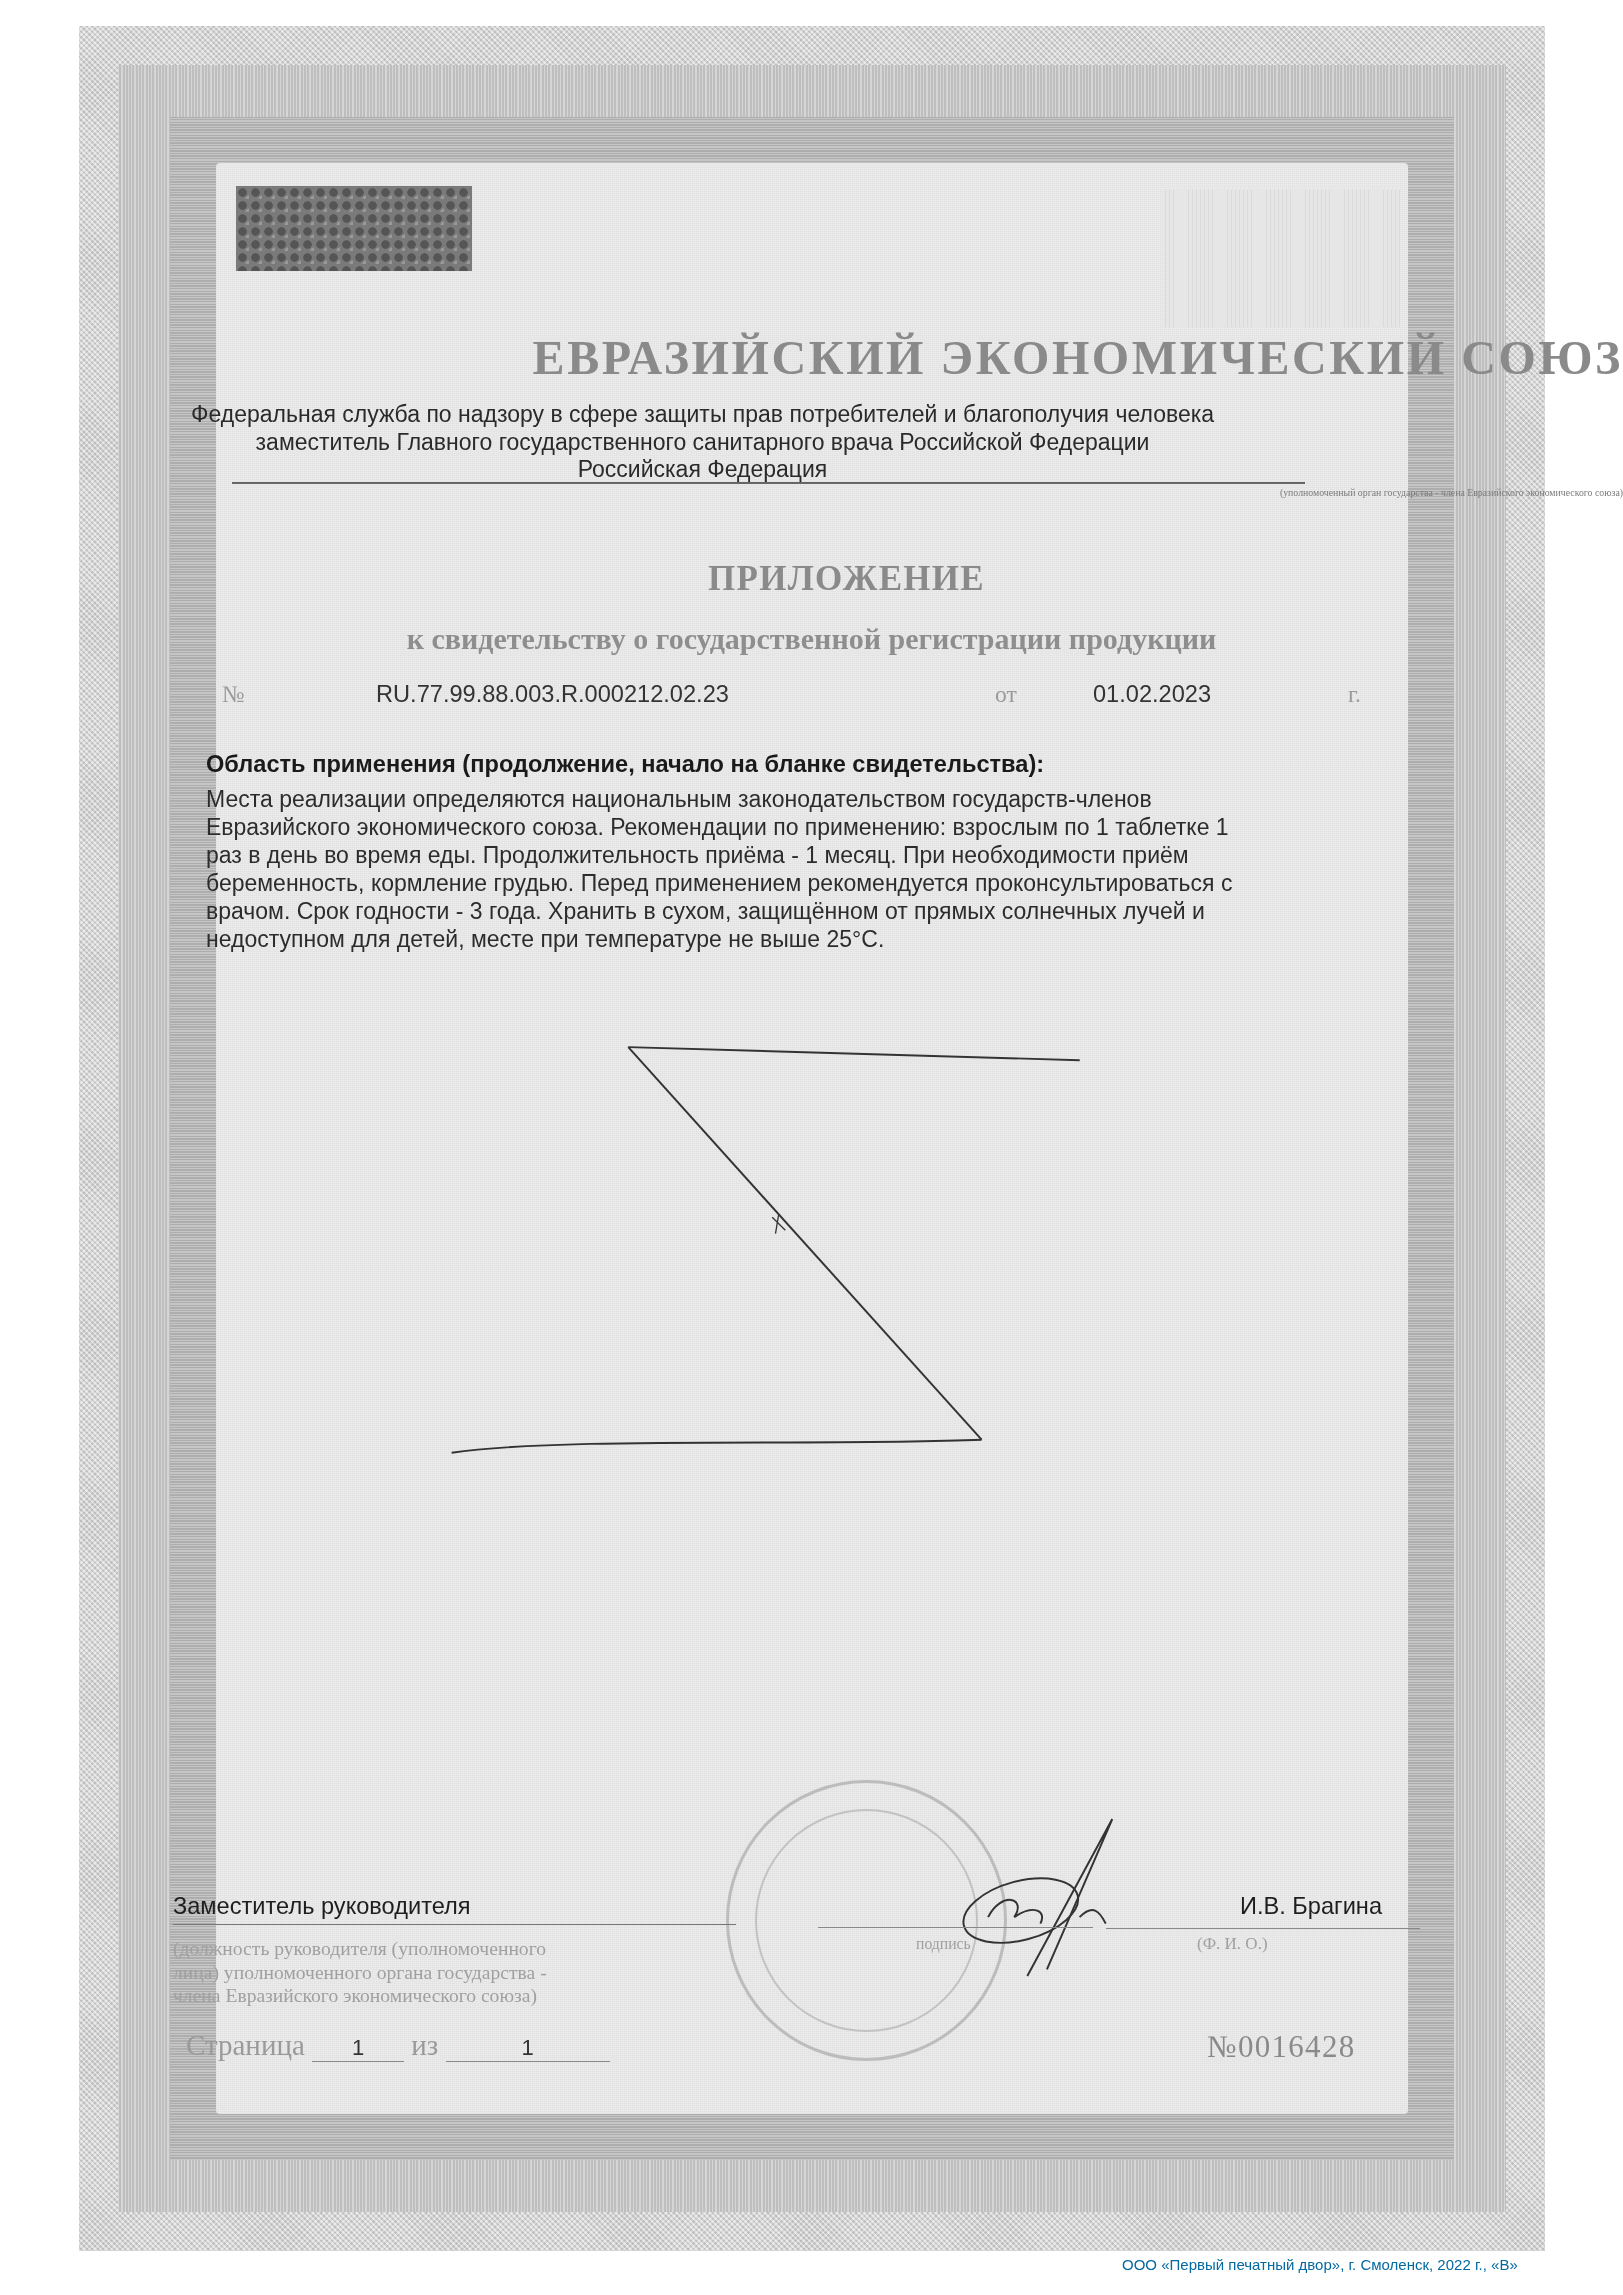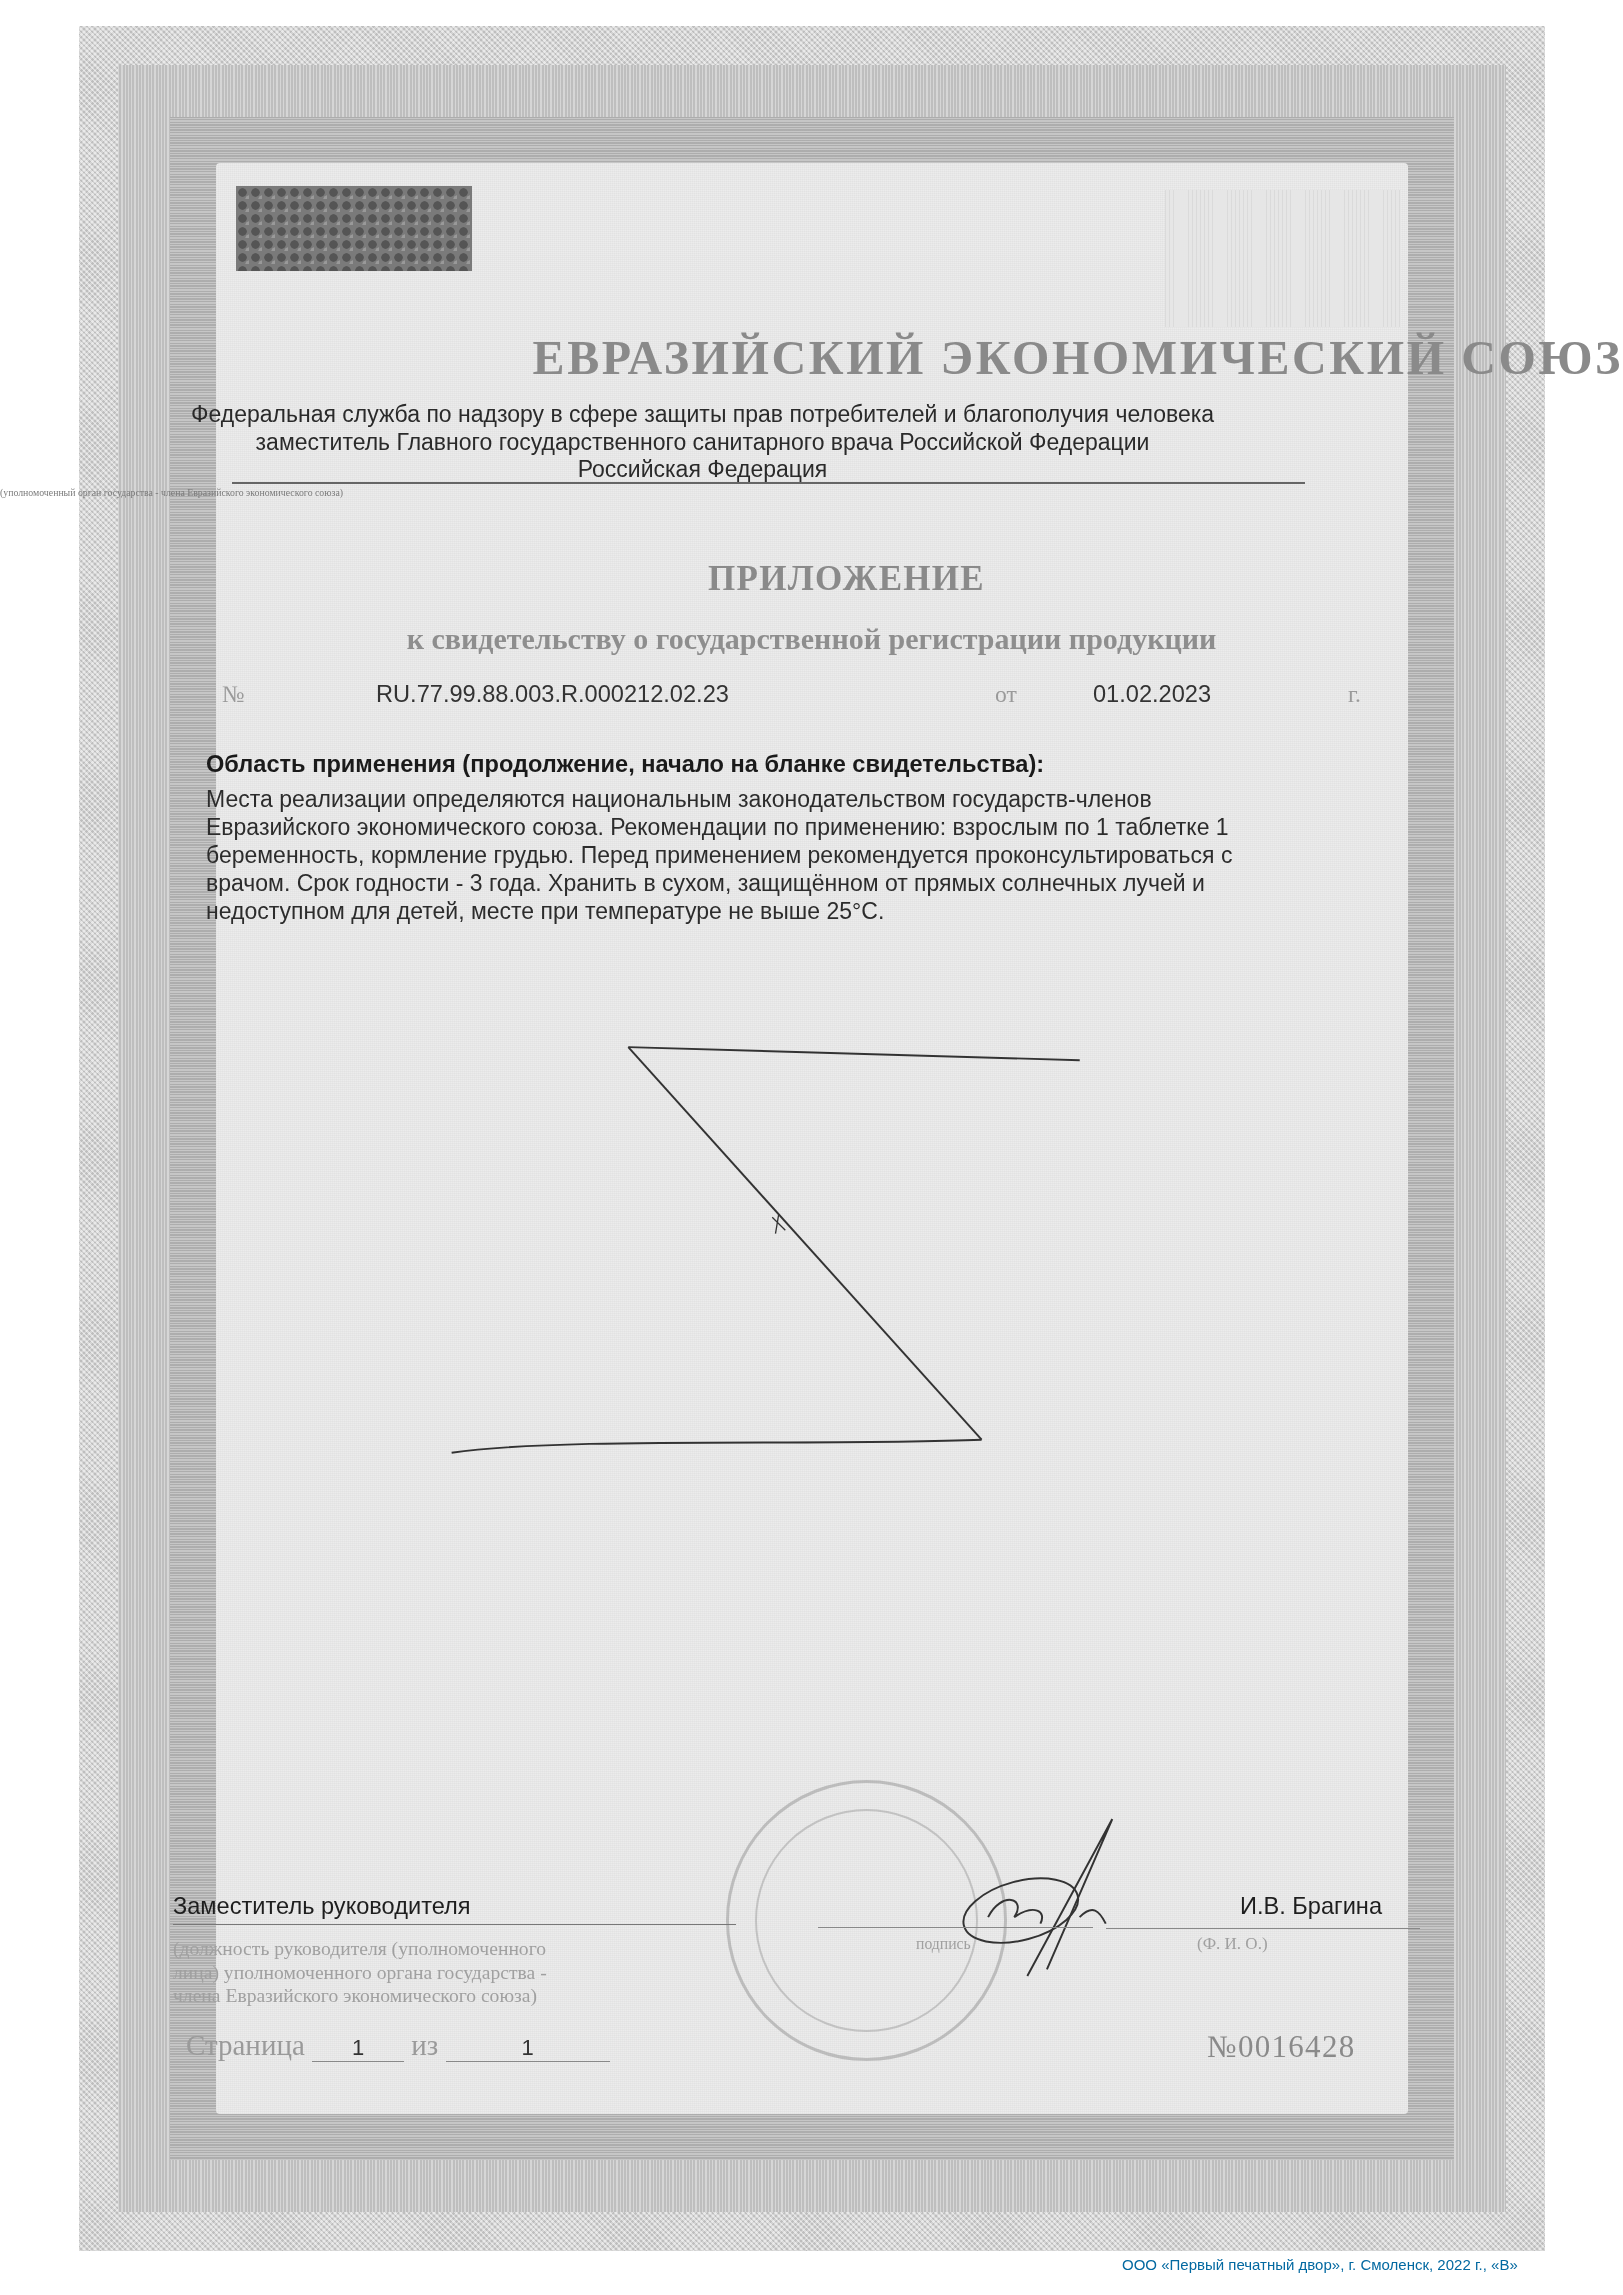--- a/index.html
+++ b/index.html
@@ -19,21 +19,21 @@
     background-image: radial-gradient(circle at 6.5px 6.5px, #555 3.9px, transparent 4.6px),
                       radial-gradient(circle at 13px 13px, #999 3.3px, transparent 3.9px);
     background-size:13px 13px; }
   .hologram-box { position:absolute; left:1165px; top:190px; width:236px; height:137px; background:#e6e6e6;
     background-image: repeating-linear-gradient(90deg, rgba(0,0,0,0.05) 0 0.7px, transparent 0.7px 3.9px); }
   .abs { position:absolute; }
   .union-title { left:0; width:1623px; top:330px; text-align:right; font-family:"Liberation Serif", serif; font-weight:bold;
     font-size:48px; letter-spacing:2.6px; color:#8a8a8a; }
   .agency { left:0; width:1405px; text-align:center; font-size:23px; color:#2a2a2a; line-height:27.5px; }
   .rule { height:2px; background:#666; }
-  .caption-tiny { left:0; width:1623px; text-align:left; font-family:"Liberation Serif", serif; font-size:9.8px; color:#7a7a7a; }
+  .caption-tiny { left:0; width:1623px; text-align:right; font-family:"Liberation Serif", serif; font-size:9.8px; color:#7a7a7a; }
   .appendix-title { left:0; width:1623px; top:559px; text-align:center; font-family:"Liberation Serif", serif; font-weight:bold; font-size:35px; color:#8a8a8a; letter-spacing:1.3px;padding-left:35px; }
   .appendix-sub { left:0; width:1623px; top:622px; text-align:center; font-family:"Liberation Serif", serif; font-weight:bold; font-size:30px; color:#8e8e8e; }
   .num-row { top:681px; font-size:23.6px; color:#333; }
   .num-label { font-family:"Liberation Serif", serif; color:#9a9a9a; }
   .section-head { left:206px; top:751px; font-size:23.6px; font-weight:bold; color:#1a1a1a; }
   .body-text { left:206px; top:785px; width:1230px; font-size:23px; line-height:28px; color:#2c2c2c; }
   .body-line { white-space:nowrap; display:block; }
   .sig-label { font-size:23.6px; color:#1e1e1e; }
   .small-serif { font-family:"Liberation Serif", serif; font-size:19.6px; color:#a0a0a0; line-height:23.6px; }
   .page-line { font-family:"Liberation Serif", serif; font-size:29px; color:#9a9a9a; }
@@ -72,20 +72,21 @@
 <div class="abs num-row" style="left:376px;">RU.77.99.88.003.R.000212.02.23</div>
 <div class="abs num-row" style="left:995px;"><span class="num-label">от</span></div>
 <div class="abs num-row" style="left:1093px;">01.02.2023</div>
 <div class="abs num-row" style="left:1348px;"><span class="num-label">г.</span></div>
 
 <div class="abs section-head">Область применения (продолжение, начало на бланке свидетельства):</div>
 
 <div class="abs body-text">
   <span class="body-line">Места реализации определяются национальным законодательством государств-членов</span>
   <span class="body-line">Евразийского экономического союза. Рекомендации по применению: взрослым по 1 таблетке 1</span>
+  <span class="body-line">раз в день во время еды. Продолжительность приёма - 1 месяц. При необходимости приём</span>
   <span class="body-line">беременность, кормление грудью. Перед применением рекомендуется проконсультироваться с</span>
   <span class="body-line">врачом. Срок годности - 3 года. Хранить в сухом, защищённом от прямых солнечных лучей и</span>
   <span class="body-line">недоступном для детей, месте при температуре не выше 25°С.</span>
 </div>
 
 <svg class="abs" style="left:432px; top:1034px;" width="687" height="445" viewBox="0 0 1050 680">
   <path d="M300 20 L990 40" stroke="#333" stroke-width="3" fill="none"></path>
   <path d="M300 20 L840 620" stroke="#333" stroke-width="3" fill="none"></path>
   <path d="M30 640 C200 615 600 630 840 620" stroke="#333" stroke-width="3" fill="none"></path>
   <path d="M520 280 L540 300 M530 275 L525 305" stroke="#333" stroke-width="2" fill="none"></path>

